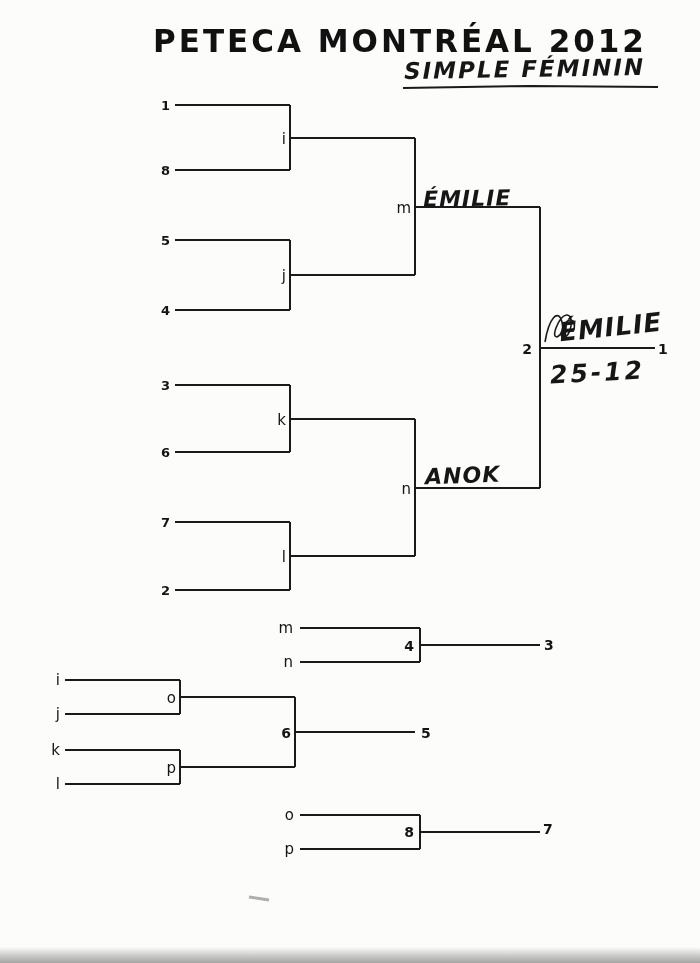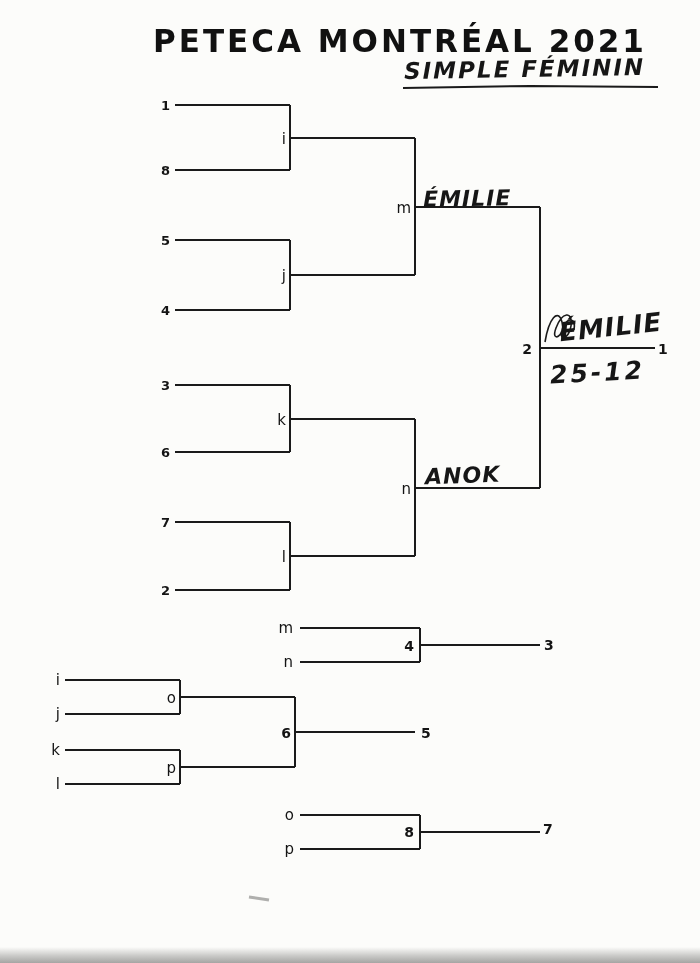--- a/index.html
+++ b/index.html
@@ -82,21 +82,21 @@
     <path d="
       M300 815 H420 M300 849 H420 M420 815 V849 M420 832 H540"></path>
 
     <path class="thin" d="M545 342 C549 318 558 308 562 322 C566 336 550 344 556 328
              C562 312 573 310 571 326 C569 340 557 342 563 328
              C568 316 576 318 574 330"></path>
 
     <path class="thin" style="opacity:.55;stroke:#6f6f6d;stroke-width:3" d="M249 897 l20 3"></path>
   </svg>
 
-  <div class="title">PETECA MONTRÉAL 2021</div>
+  <div class="title">PETECA MONTRÉAL 2012</div>
   <div class="hw hw-event">SIMPLE FÉMININ</div>
 
   <span class="t ra seed" style="left:170px;top:105px;">1</span>
   <span class="t ra seed" style="left:170px;top:170px;">8</span>
   <span class="t ra seed" style="left:170px;top:240px;">5</span>
   <span class="t ra seed" style="left:170px;top:310px;">4</span>
   <span class="t ra seed" style="left:170px;top:385px;">3</span>
   <span class="t ra seed" style="left:170px;top:452px;">6</span>
   <span class="t ra seed" style="left:170px;top:522px;">7</span>
   <span class="t ra seed" style="left:170px;top:590px;">2</span>

